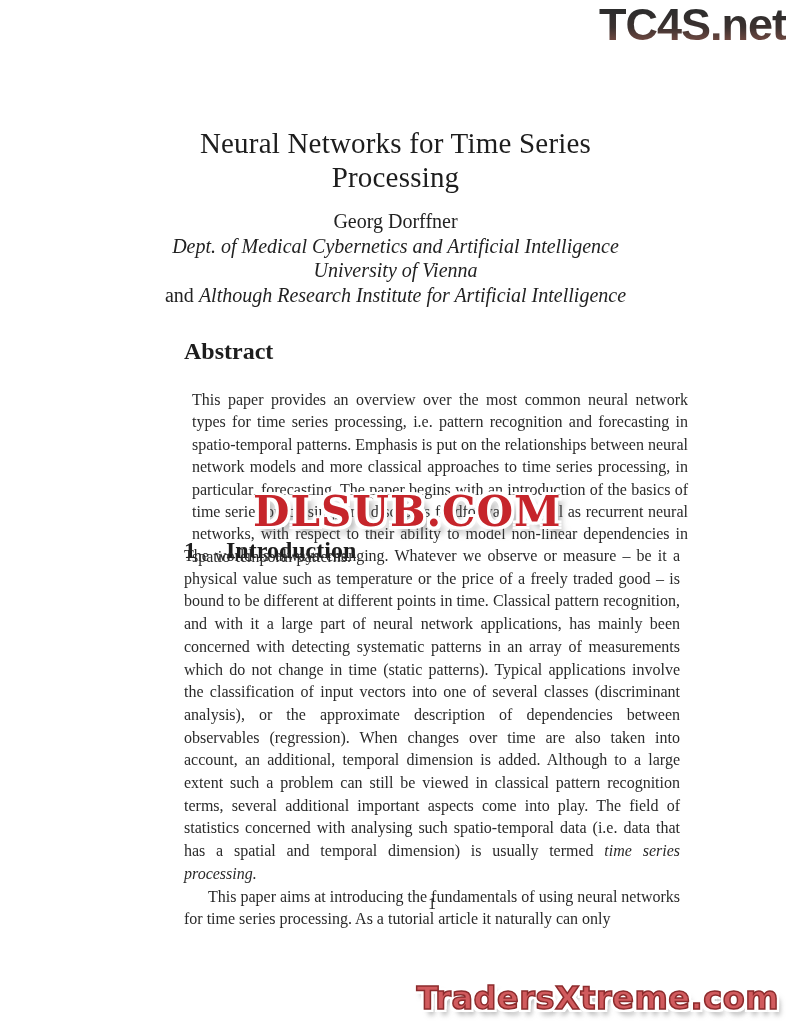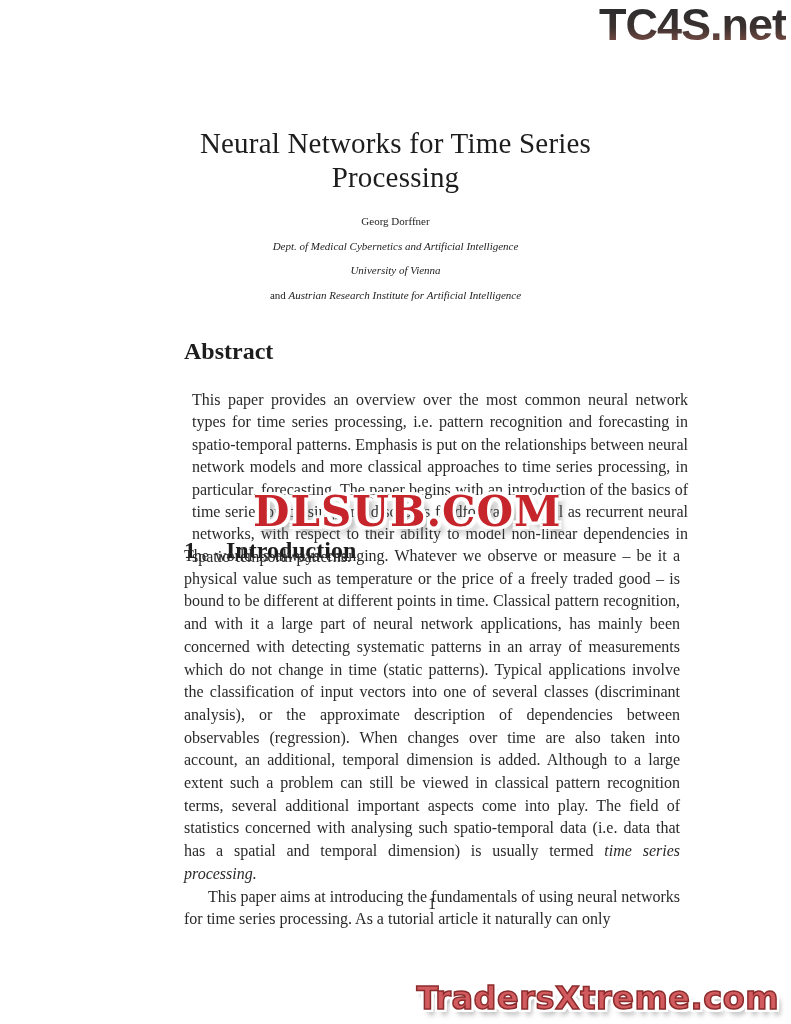--- a/index.html
+++ b/index.html
@@ -17,21 +17,21 @@
   }
   
   .title{
     position:absolute;top:126px;left:0;width:791px;margin:0;
     text-align:center;font-size:29px;font-weight:normal;line-height:34px;
     color:#1d1d1d;white-space:pre-line;letter-spacing:0.2px;
   }
   
   .authors{
     position:absolute;top:209px;left:0;width:791px;
-    text-align:center;font-size:11px;line-height:24.5px;color:#222;
+    text-align:center;font-size:20px;line-height:24.5px;color:#222;
   }
   .it{font-style:italic;}
   
   .abstract-head{
     position:absolute;top:338px;left:184px;margin:0;
     font-size:24px;font-weight:bold;color:#1d1d1d;
   }
   .abstract-body{
     position:absolute;top:381px;left:184px;width:496px;margin:8px;
     font-size:16px;line-height:22.4px;text-align:justify;color:#2a2a2a;
@@ -87,21 +87,21 @@
 
   <div class="wm-top">TC4S.net</div>
 
   <h1 class="title">Neural Networks for Time Series
 Processing</h1>
 
   <div class="authors">
     <div>Georg Dorffner</div>
     <div class="it">Dept. of Medical Cybernetics and Artificial Intelligence</div>
     <div class="it">University of Vienna</div>
-    <div><span>and </span><span class="it">Austrian Research Institute for Artificial Intelligence</span></div>
+    <div><span>and </span><span class="it">Although Research Institute for Artificial Intelligence</span></div>
   </div>
 
   <h2 class="abstract-head">Abstract</h2>
 
   <p class="abstract-body">This paper provides an overview over the most common neural network types for time series processing, i.e. pattern recognition and forecasting in spatio-temporal patterns. Emphasis is put on the relationships between neural network models and more classical approaches to time series processing, in particular, forecasting. The paper begins with an introduction of the basics of time series processing, and discusses feedforward as well as recurrent neural networks, with respect to their ability to model non-linear dependencies in spatio-temporal patterns.</p>
 
   <div class="wm-center">DLSUB.COM</div>
 
   <h2 class="section-head"><span class="num">1</span><span>Introduction</span></h2>
 

